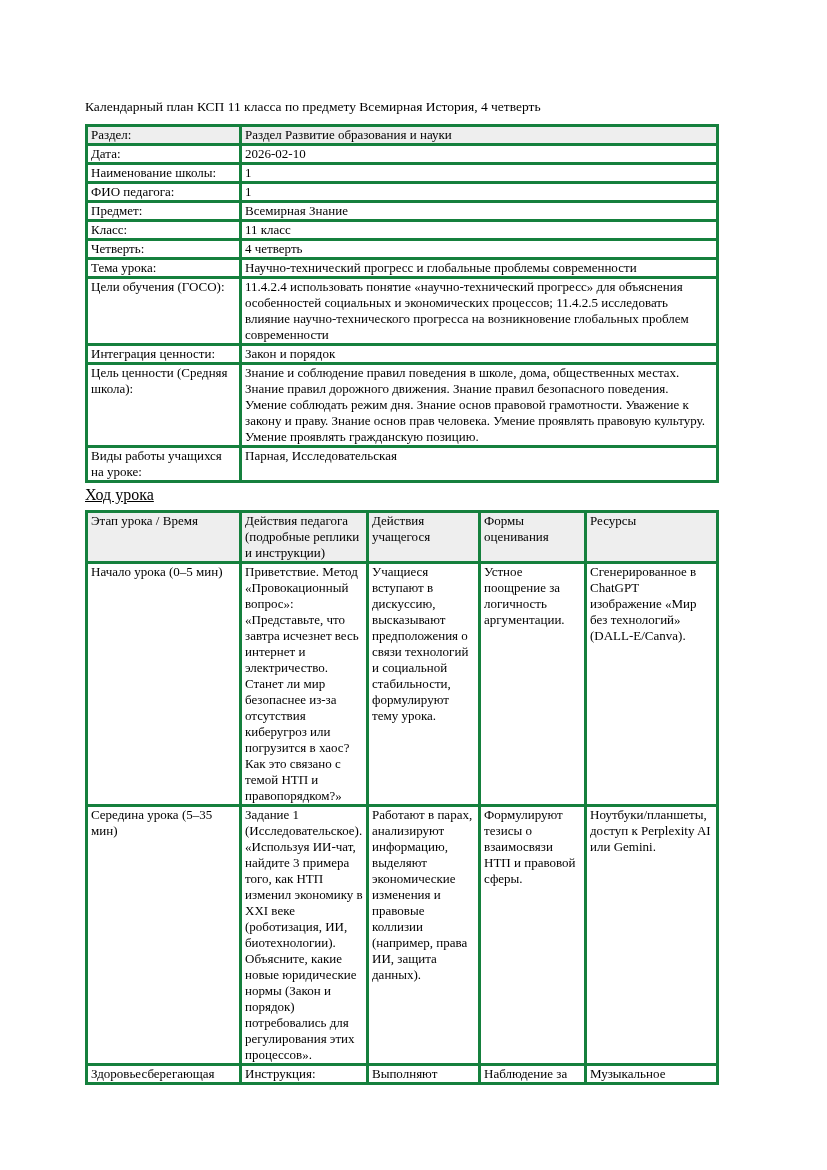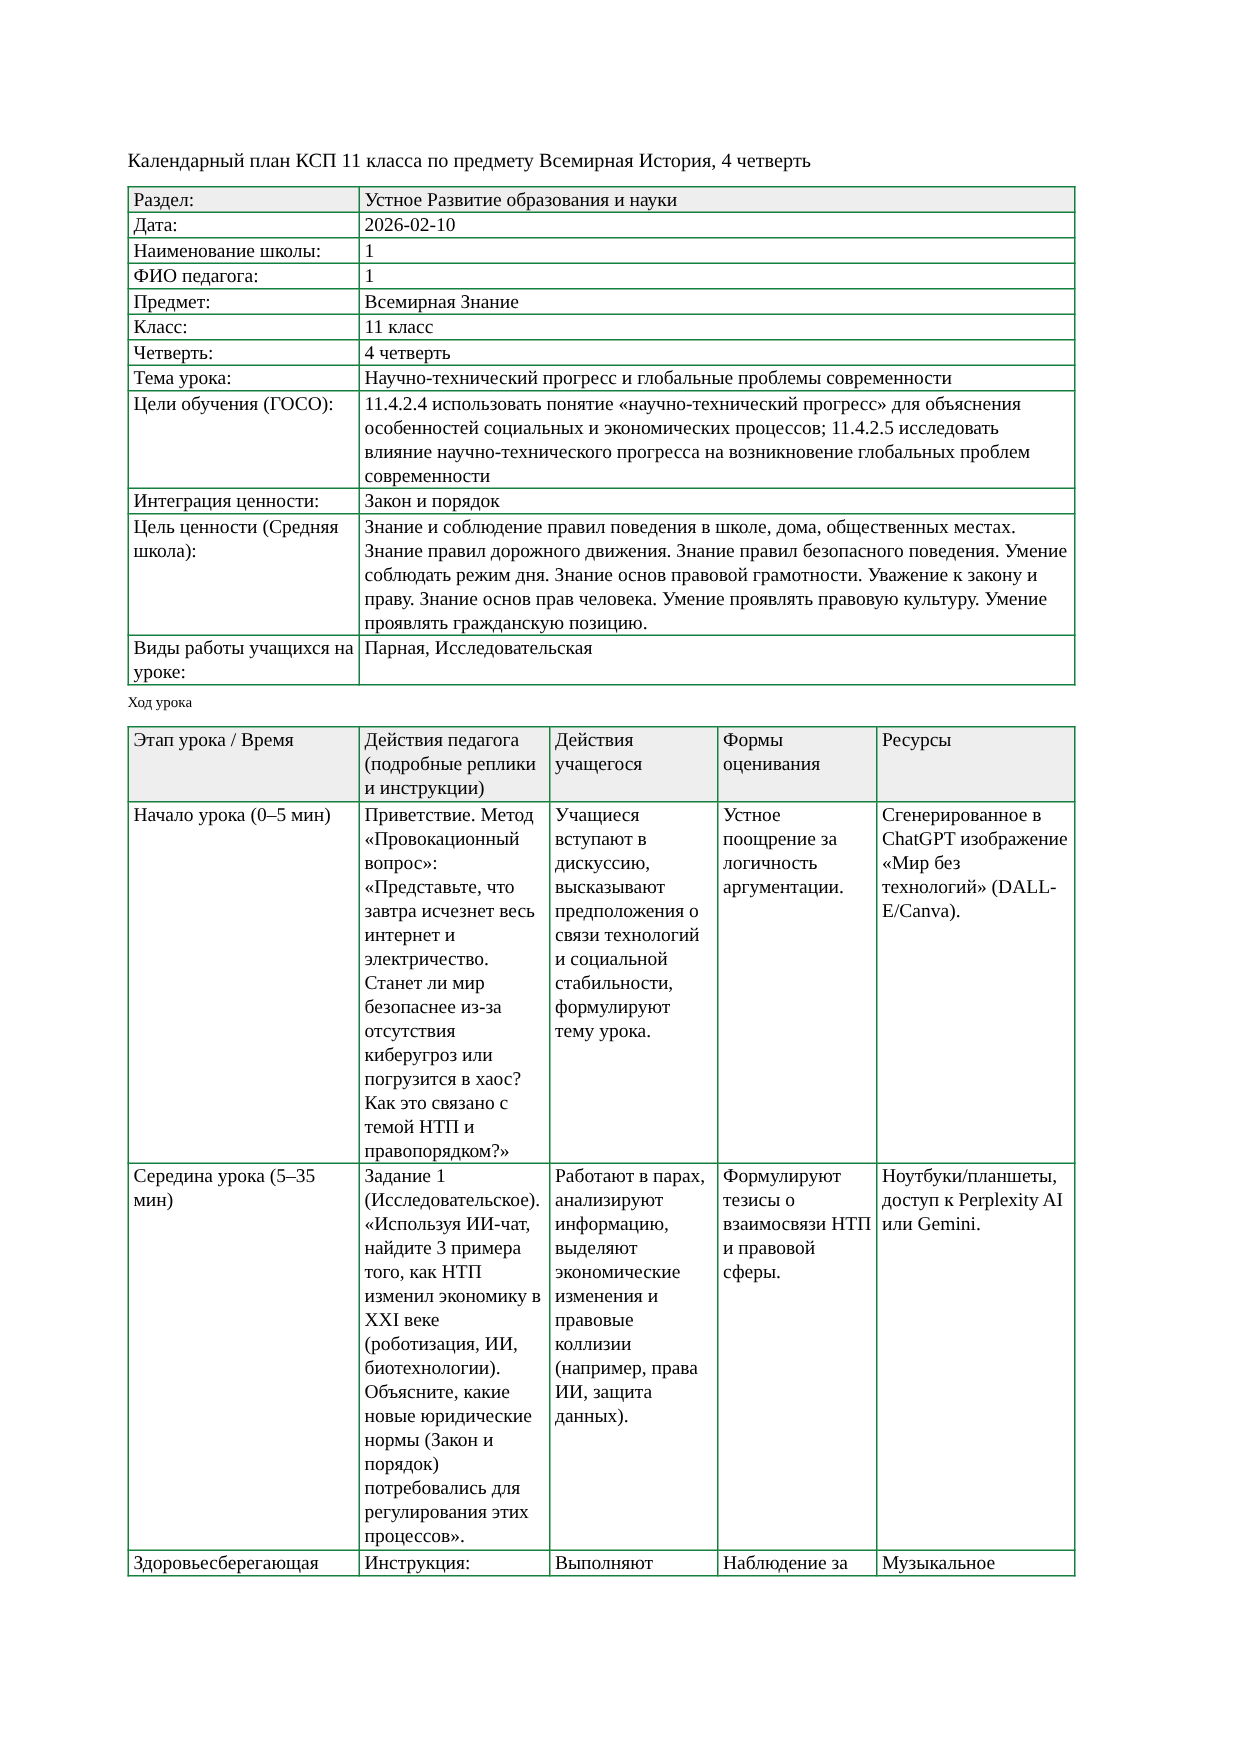--- a/index.html
+++ b/index.html
@@ -25,33 +25,34 @@
     margin: 0 0 9px 0;
     white-space: nowrap;
   }
   table {
     border-collapse: collapse;
     width: 631px;
     table-layout: fixed;
     font-size: 13px;
   }
   td {
-    border: 1px solid #15803d;
+    border: 3px solid #15803d;
     padding: 0 3px;
     vertical-align: top;
     line-height: 16px;
     text-align: left;
     overflow-wrap: break-word;
     word-wrap: break-word;
   }
   .shaded { background: #eeeeee; }
   .section-heading {
-    font-size: 10px;
+    font-size: 16px;
     line-height: 16px;
     margin: 4px 0 7px 0;
+    text-decoration: underline;
   }
   tr.hdr-row { height: 50px; padding-left: 41px; }
   tr.stage-row-0 { height: 241px; }
   tr.stage-row-1 { height: 258px; }
   tr.stage-row-2 { height: 17px; }
 </style>
 </head>
 <body>
 
 <div class="page">
@@ -59,21 +60,21 @@
   <p class="doc-title">Календарный план КСП 11 класса по предмету Всемирная История, 4 четверть</p>
 
   <table>
     <colgroup>
       <col style="width:154px">
       <col style="width:477px">
     </colgroup>
     <tbody>
       <tr class="shaded">
         <td>Раздел:</td>
-        <td>Устное Развитие образования и науки</td>
+        <td>Раздел Развитие образования и науки</td>
       </tr>
       <tr>
         <td>Дата:</td>
         <td>2026-02-10</td>
       </tr>
       <tr>
         <td>Наименование школы:</td>
         <td>1</td>
       </tr>
       <tr>

